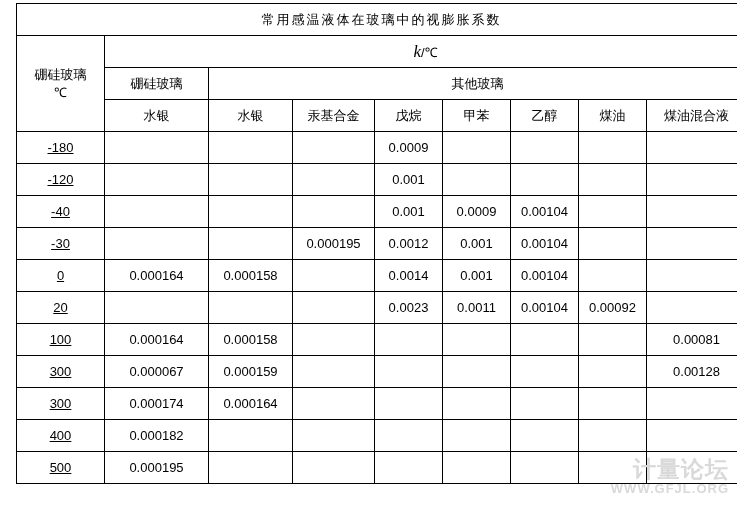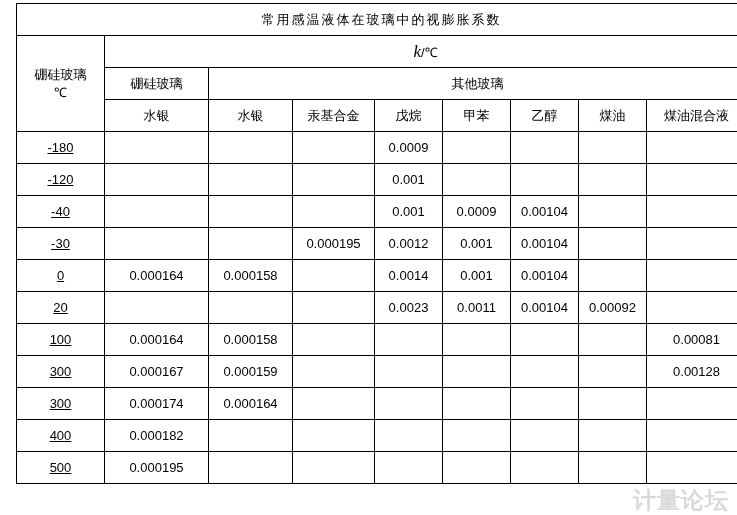--- a/index.html
+++ b/index.html
@@ -70,21 +70,21 @@
     font-size: 13px;
     text-decoration: underline;
   }
   .num {
     font-size: 13px;
     font-family: "Liberation Sans", sans-serif;
   }
   .watermark {
     position: absolute;
     right: 8px;
-    bottom: 2px;
+    bottom: 18px;
     text-align: right;
     pointer-events: none;
     user-select: none;
     line-height: 1.15;
   }
   .watermark .wm-main {
     font-size: 23px;
     font-weight: bold;
     color: #d9d9d9;
     letter-spacing: 1px;
@@ -212,21 +212,21 @@
         <td class="num">0.000158</td>
         <td class="num"></td>
         <td class="num"></td>
         <td class="num"></td>
         <td class="num"></td>
         <td class="num"></td>
         <td class="num">0.00081</td>
       </tr>
       <tr>
         <td class="temp-col">300</td>
-        <td class="num">0.000167</td>
+        <td class="num">0.000067</td>
         <td class="num">0.000159</td>
         <td class="num"></td>
         <td class="num"></td>
         <td class="num"></td>
         <td class="num"></td>
         <td class="num"></td>
         <td class="num">0.00128</td>
       </tr>
       <tr>
         <td class="temp-col">300</td>
@@ -260,13 +260,14 @@
         <td class="num"></td>
         <td class="num"></td>
         <td class="num"></td>
       </tr>
     </tbody>
   </table>
 </div>
 
 <div class="watermark">
   <div class="wm-main">计量论坛</div>
+  <div class="wm-sub">WWW.GFJL.ORG</div>
 </div>
 
 </body></html>

